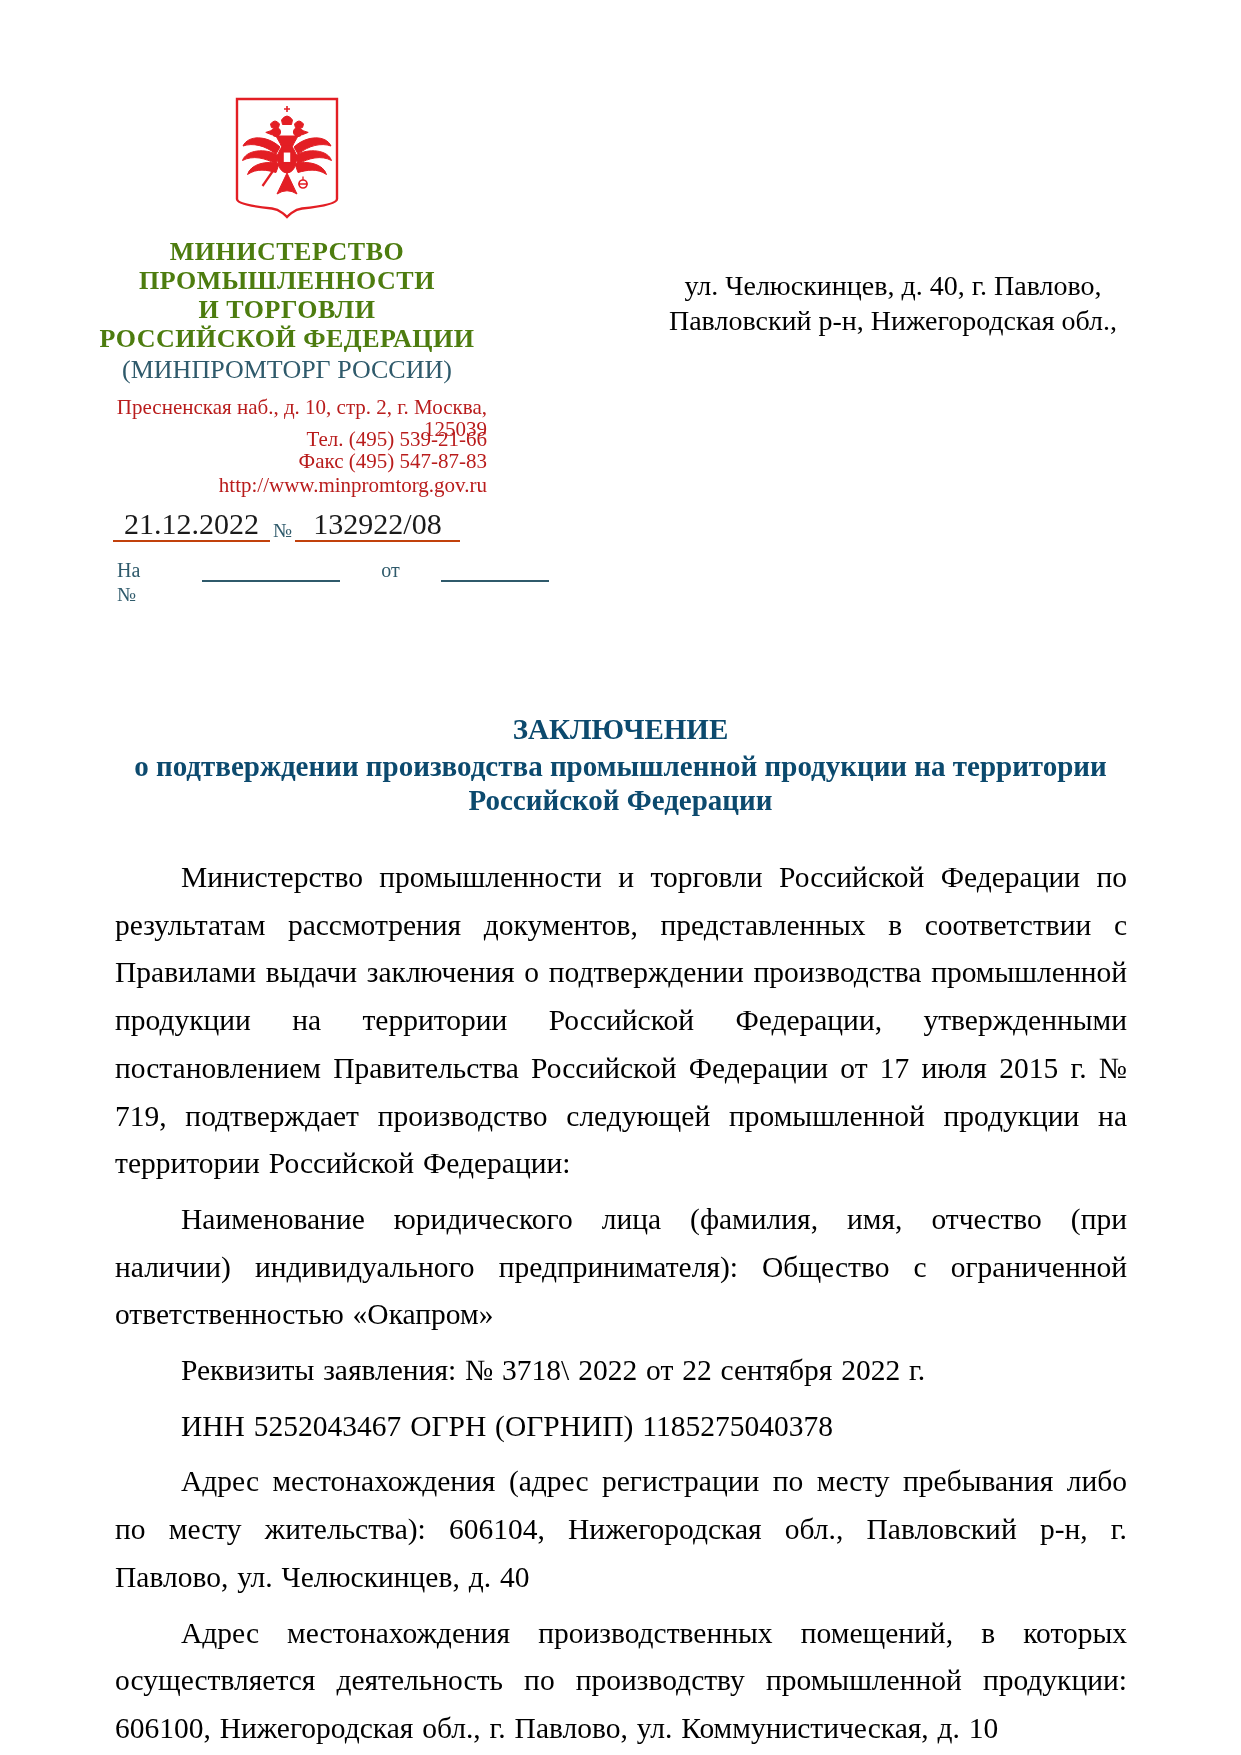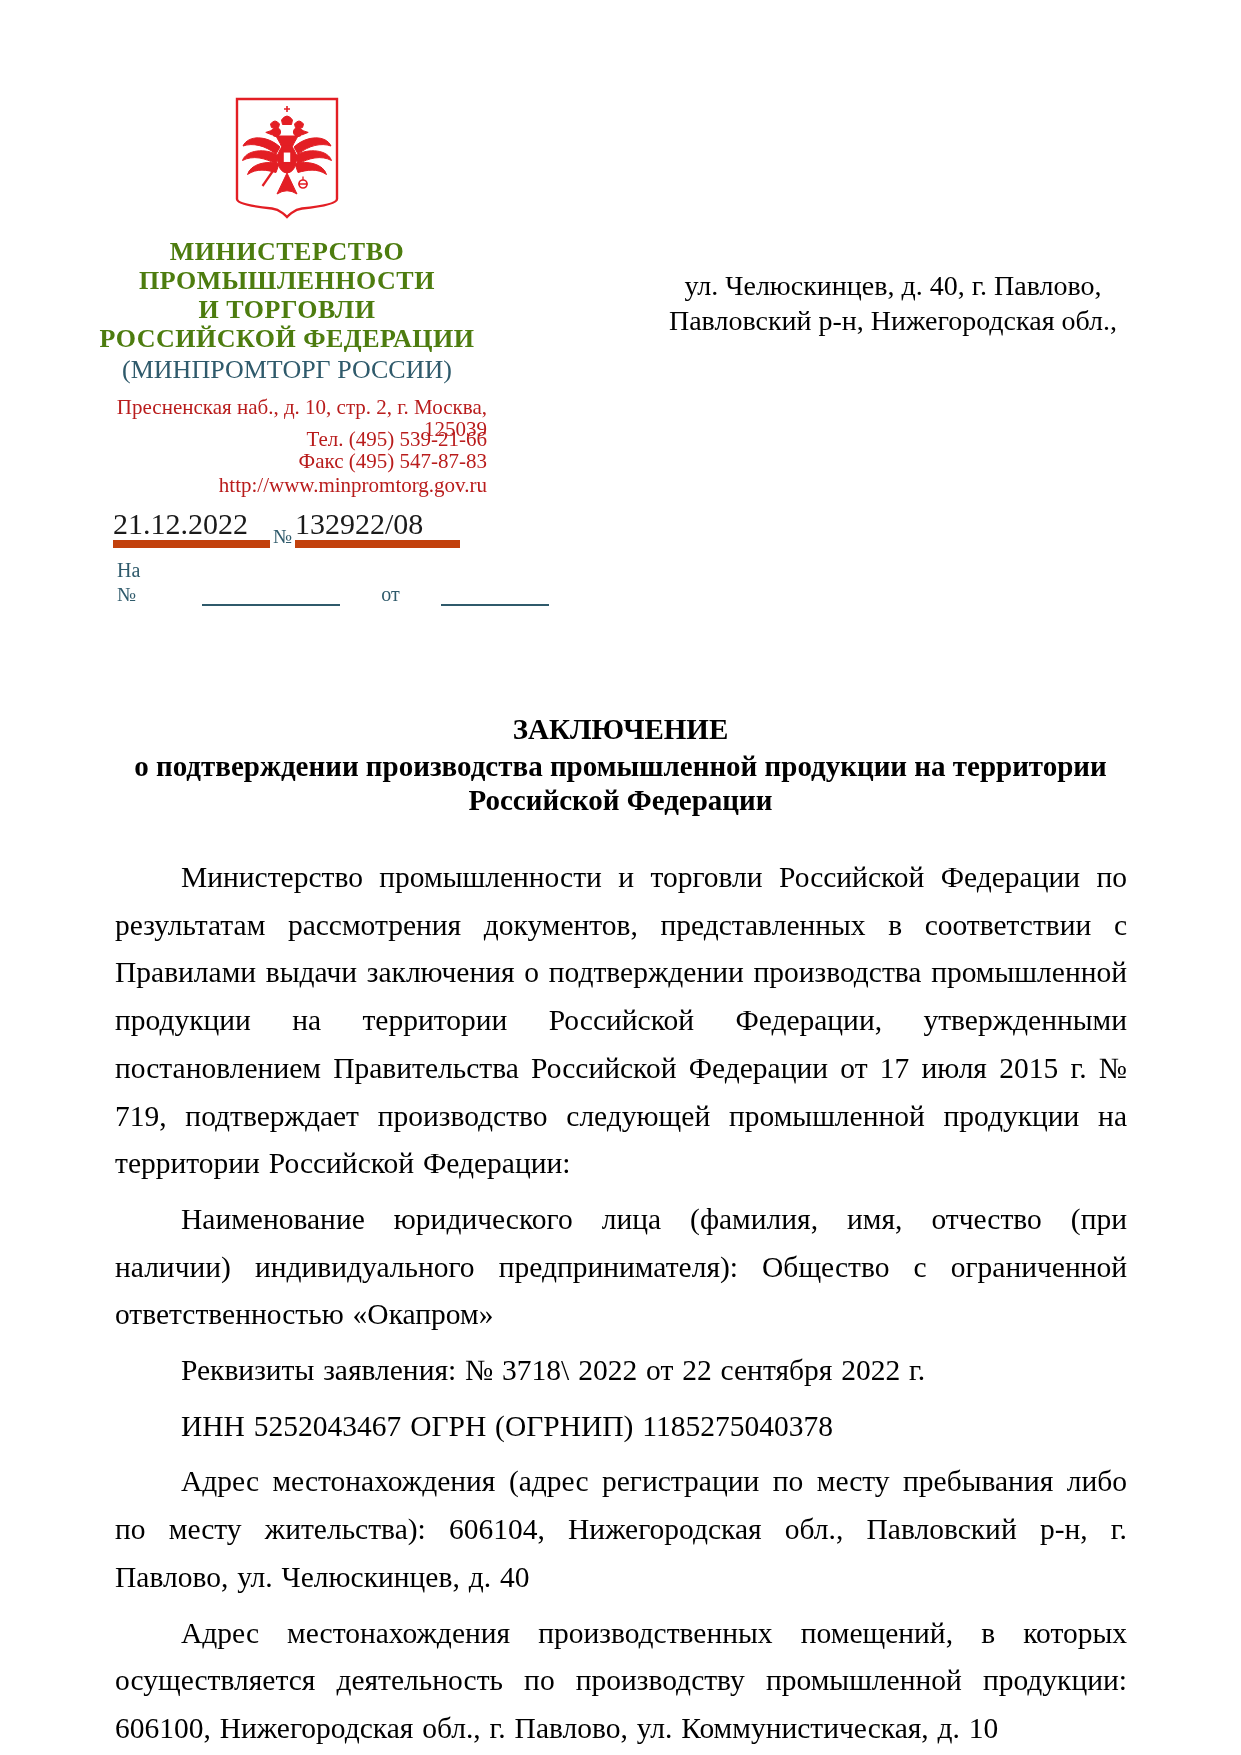--- a/index.html
+++ b/index.html
@@ -25,48 +25,48 @@
   .lh-small { position:absolute; width:100%; text-align:right; color:#b91c1c; font-size:21px; line-height:22px; }
   .address  { top:299px; }
   .phone    { top:331px; }
   .fax      { top:353px; }
   .website  { top:377px; }
   .date-row {
     position:absolute; top:410px; left:26px;
     display:flex; align-items:flex-end;
   }
   .blank {
-    border-bottom:8px solid #c2410c;
-    text-align:left; color:#1a1a1a; font-size:30px; line-height:33px;
+    border-bottom:2px solid #c2410c;
+    text-align:center; color:#1a1a1a; font-size:30px; line-height:33px;
   }
   .blank.date-field { width:157px; }
   .blank.num-field  { width:165px; }
   .num-sign {
     width:25px; text-align:center; color:#2f5a6b; font-size:20px; line-height:24px;
   }
   .ref-row {
     position:absolute; top:461px; left:30px;
-    display:flex; align-items:flex-end;
+    display:flex; 
     color:#2f5a6b; font-size:20px; line-height:24px;gap:33px;
   }
   .ref-row .ref-blank { border-bottom:2px solid #2f5a6b; height:22px; margin-left:8px; }
   .ref-blank.ref-num  { width:150px; }
   .ref-blank.ref-date { width:117px; }
   .ref-ot { margin-left:8px; }
   
   .recipient {
     position:absolute; left:660px; top:235px; width:466px;
     text-align:center; color:#000; font-size:28px;
   }
   .recipient-name { line-height:32px; }
   .recipient-address { margin-top:33px; line-height:35px; }
   
   .doc-title {
     position:absolute; top:714px; left:60px; right:60px;
-    text-align:center; color:#000000; font-weight:bold;
+    text-align:center; color:#0c4a6e; font-weight:bold;
   }
   .title-main { font-size:29px; line-height:31px; }
   .title-sub  { font-size:29px; line-height:34px; margin-top:4px; }
   
   .doc-body {
     position:absolute; top:846px; left:107px; width:1028px;
     color:#000; font-size:29.5px; line-height:47.7px;
     text-align:justify;
   }
   .doc-body p { margin:8px; text-indent:66px; word-spacing:1.5px; }

